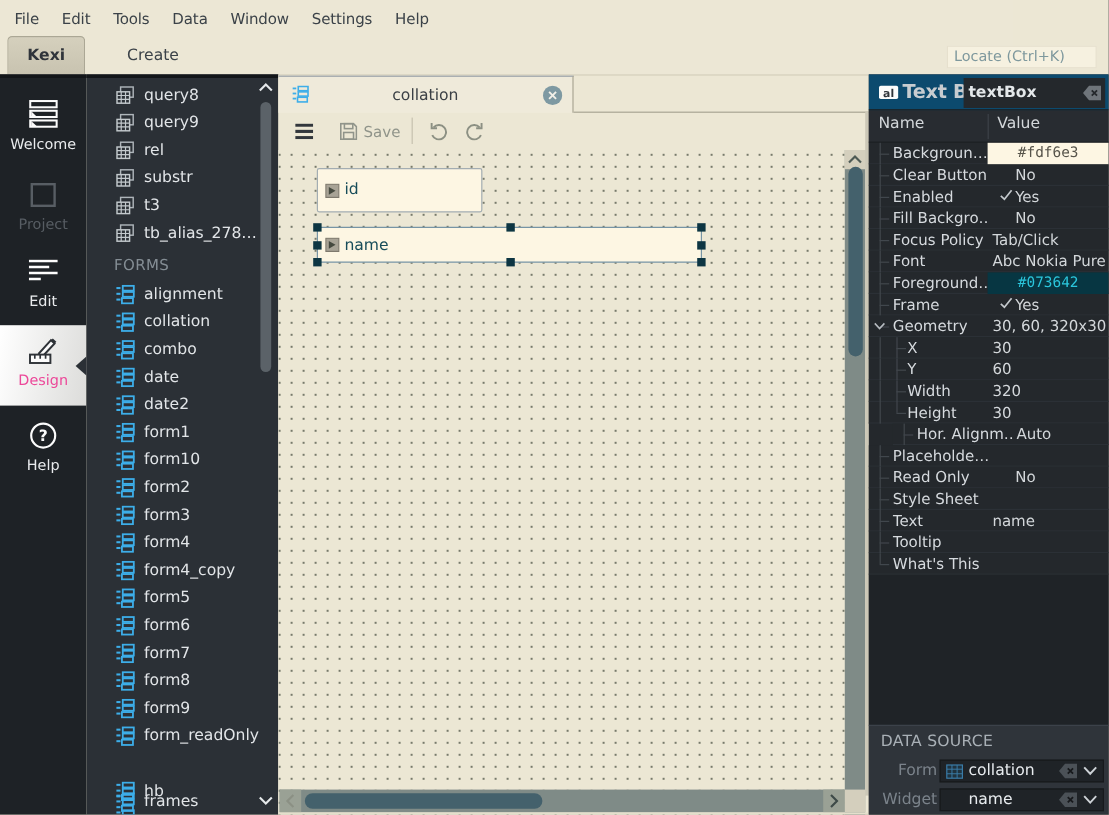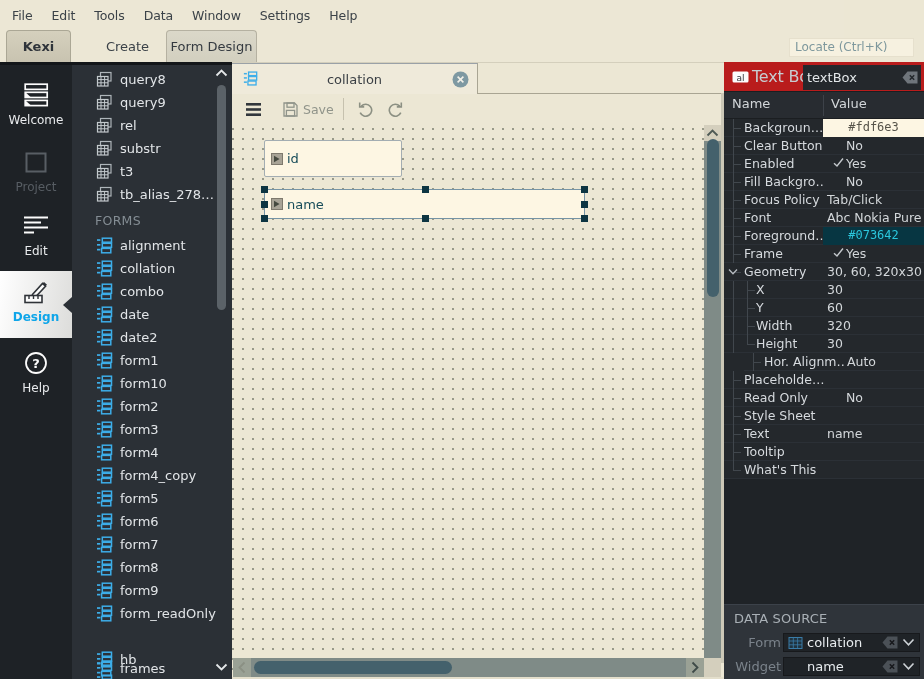--- a/index.html
+++ b/index.html
@@ -22,21 +22,21 @@
   #tab-formdesign { left:166px; width:91px; background:linear-gradient(#dbd8c9,#d2cfbf); border:1px solid #b5b1a1; border-bottom:none; color:#343a40; font-weight:500; }
   #locate-box { position:absolute; left:789px; top:8px; width:125px; height:19px; background:#f6f1e0; border:1px solid #e6e0cd; color:#7e989d; font-size:12px; line-height:17px; padding-left:5px; overflow:hidden; white-space:nowrap; }
 
   
   #sidebar { position:absolute; left:0; top:62px; width:72px; height:617px; background:#1e2226; border-top:3px solid #131619; }
   .sb-item { position:absolute; left:0; width:72px; text-align:center; color:#e9ebed; font-size:12px; }
   .sb-item .sb-icon { margin:0 auto 6px; width:26px; height:24px; display:flex; align-items:center; justify-content:center; }
   .sb-item.disabled { color:#575d63; }
   .sb-sel-bg { position:absolute; left:0; width:72px; background:linear-gradient(100deg,#ffffff,#dcdcda); }
   .sb-notch { position:absolute; width:0; height:0; border-top:8px solid transparent; border-bottom:8px solid transparent; border-right:9px solid #2b3036; }
-  .sb-item.selected { color:#0ea5e9;font-weight:bold; }
+  .sb-item.selected { color:#ec4899; }
 
   
   #navigator { position:absolute; left:72px; top:62px; width:160px; height:617px; background:#2b3036; border-top:3px solid #131619; overflow:hidden; }
   .nav-item { position:absolute; left:0; width:140px; height:23px; display:flex; align-items:center; color:#e2e5e8; }
   .nav-item .nav-icon { width:17px; height:17px; margin-left:24px; margin-right:7px; flex:none; }
   .nav-section { position:absolute; left:23px; height:28px; display:flex; align-items:center; color:#848d94; font-size:12.5px; letter-spacing:0.3px; }
   #nav-scrollbar { position:absolute; right:2px; top:2px; width:16px; height:613px; }
   #nav-sb-up { position:absolute; top:2px; left:1px; }
   #nav-sb-down { position:absolute; bottom:9px; left:1px; }
   #nav-sb-thumb { position:absolute; left:3px; top:18px; width:9px; height:225px; border-radius:5px; background:#5b6268; }
@@ -73,21 +73,21 @@
   #ch-right { right:0; background:#8d968f; }
   #ch-thumb { position:absolute; left:21px; top:3px; width:198px; height:13px; border-radius:6.5px; background:#44616c; }
   #scroll-corner { position:absolute; left:472px; top:596px; width:17px; height:19px; background:#d4cfbd; }
   #main-bottom-strip { position:absolute; left:0; top:615px; width:492px; height:2px; background:#e4dfcc; }
 
   
   #splitter { position:absolute; left:721px; top:93px; width:3px; height:570px; background:#ccc8b7; }
 
   
   #proppanel { position:absolute; left:724px; top:62px; width:200px; height:617px; background:#24282c; color:#d3d7da; }
-  #prop-header { position:absolute; left:0; top:0; width:200px; height:30px; background:#b91c1c; display:flex; align-items:center; border-bottom:1px solid #1b1e21; }
+  #prop-header { position:absolute; left:0; top:0; width:200px; height:30px; background:#0c4a6e; display:flex; align-items:center; border-bottom:1px solid #1b1e21;font-weight:bold; }
   #prop-class-label { margin-left:3px; color:#c7ccd0; font-size:16px; letter-spacing:-0.2px; white-space:nowrap; }
   #prop-name-field { position:absolute; left:79px; top:3px; width:118px; height:25px; background:#24282c; display:flex; align-items:center; }
   #prop-name-value { margin-left:4px; color:#e4e8ea; font-size:13px; flex:1; }
   #prop-colhdr { position:absolute; left:0; top:30px; width:200px; height:27px; background:#282c31; border-bottom:1px solid #1b1e21; }
   #prop-colhdr .col-name { position:absolute; left:8px; top:4px; }
   #prop-colhdr .col-value { position:absolute; left:107px; top:4px; }
   #prop-col-divider { position:absolute; left:99px; top:3px; width:1px; height:21px; background:#3d4249; }
   #prop-rows { position:absolute; left:0; top:57px; width:200px; }
   .prow { position:absolute; left:0; width:200px; height:18px; border-bottom:1px solid #2b3036; background:#24282c; }
   .prow .pname { position:absolute; left:20px; top:0; height:18px; line-height:17px; font-size:12.5px; color:#d6dade; white-space:nowrap; overflow:hidden; max-width:80px; }
@@ -121,21 +121,20 @@
         <span class="menu-item">Edit</span>
         <span class="menu-item">Tools</span>
         <span class="menu-item">Data</span>
         <span class="menu-item">Window</span>
         <span class="menu-item">Settings</span>
         <span class="menu-item">Help</span>
       </div>
     <div id="tabrow">
       <div class="main-tab" id="tab-kexi">Kexi</div>
       <div class="main-tab" id="tab-create">Create</div>
-      <div class="main-tab" id="tab-formdesign">Form Design</div>
       <div id="locate-box">Locate (Ctrl+K)</div>
     </div>
   </div>
 
   <div id="sidebar">
       <div class="sb-item " style="top: 18px;">
         <div class="sb-icon">
           <svg width="25" height="24" viewBox="0 0 25 24" fill="none">
     <rect x="1.2" y="1.2" width="22" height="5.2" stroke="#fcfcfc" stroke-width="1.7"></rect>
     <rect x="1.2" y="9.3" width="22" height="5.2" stroke="#fcfcfc" stroke-width="1.7"></rect>

